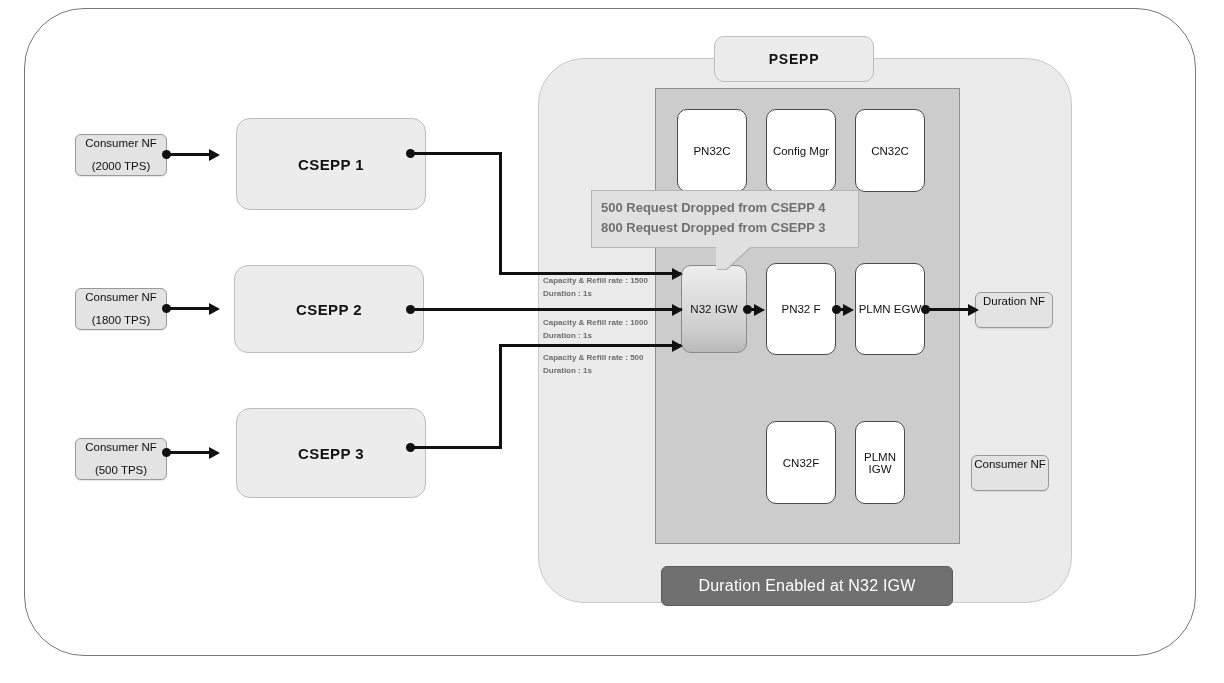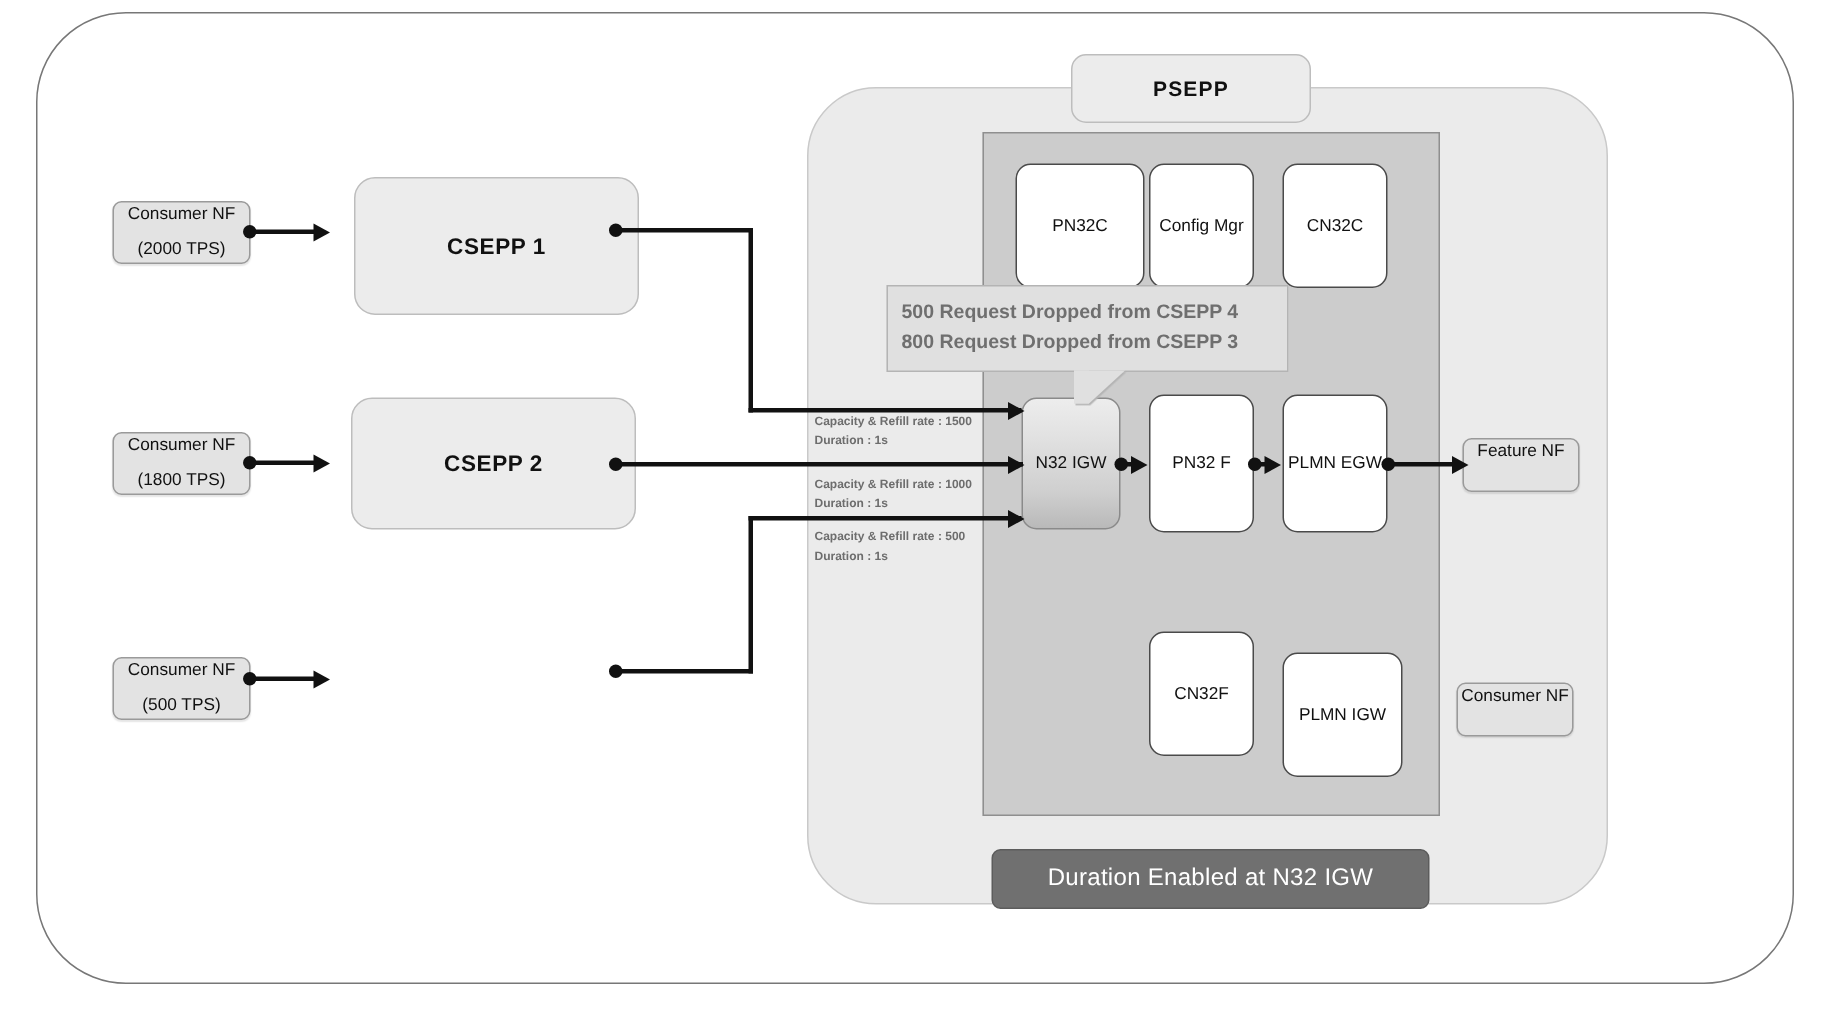--- a/index.html
+++ b/index.html
@@ -162,20 +162,23 @@
     <span>Consumer NF</span>
     <span>(500 TPS)</span>
   </div>
 
   <div class="csepp-box" style="left:224px; top:118px; width:190px; height:92px;">
     <span>CSEPP 1</span>
   </div>
   <div class="csepp-box" style="left:222px; top:265px; width:190px; height:88px;">
     <span>CSEPP 2</span>
   </div>
+  <div class="csepp-box" style="left:224px; top:408px; width:190px; height:90px;">
+    <span>CSEPP 3</span>
+  </div>
 
   <div class="dot" style="left:162px; top:150px;"></div>
   <div class="ln-h" style="left:166px; top:153px; width:48px;"></div>
   <div class="arrow" style="left:209px; top:148.5px;"></div>
 
   <div class="dot" style="left:162px; top:304px;"></div>
   <div class="ln-h" style="left:166px; top:307px; width:48px;"></div>
   <div class="arrow" style="left:209px; top:302.5px;"></div>
 
   <div class="dot" style="left:162px; top:448px;"></div>
@@ -210,21 +213,21 @@
   </div>
   <div class="rate-label" style="left:543px; top:316px;">
     <div>Capacity &amp; Refill rate : 1000</div>
     <div>Duration : 1s</div>
   </div>
   <div class="rate-label" style="left:543px; top:351px;">
     <div>Capacity &amp; Refill rate : 500</div>
     <div>Duration : 1s</div>
   </div>
 
-  <div class="comp" style="left:677px; top:109px; width:86px; height:83px;">
+  <div class="comp" style="left:677px; top:109px; width:70px; height:83px;">
     <span>PN32C</span>
   </div>
   <div class="comp" style="left:766px; top:109px; width:70px; height:83px;">
     <span>Config Mgr</span>
   </div>
   <div class="comp" style="left:855px; top:109px; width:70px; height:83px;">
     <span>CN32C</span>
   </div>
 
   <div class="comp comp-hl" style="left:681px; top:265px; width:66px; height:88px;">
@@ -245,26 +248,26 @@
   <div class="ln-h" style="left:836px; top:308px; width:10px;"></div>
   <div class="arrow" style="left:843px; top:303.5px;"></div>
 
   <div class="dot" style="left:921px; top:305px;"></div>
   <div class="ln-h" style="left:925px; top:308px; width:50px;"></div>
   <div class="arrow" style="left:968px; top:303.5px;"></div>
 
   <div class="comp" style="left:766px; top:421px; width:70px; height:83px;">
     <span>CN32F</span>
   </div>
-  <div class="comp" style="left:855px; top:435px; width:80px; height:83px;">
+  <div class="comp" style="left:855px; top:421px; width:50px; height:83px;">
     <span>PLMN IGW</span>
   </div>
 
   <div class="nf-box" style="left:975px; top:292px; width:78px; height:36px;">
-    <span>Feature NF</span>
+    <span>Duration NF</span>
   </div>
   <div class="nf-box" style="left:971px; top:455px; width:78px; height:36px;">
     <span>Consumer NF</span>
   </div>
 
   <div class="callout">
     <div>500 Request Dropped from CSEPP 4</div>
     <div>800 Request Dropped from CSEPP 3</div>
   </div>
   <div class="callout-tail"></div>

